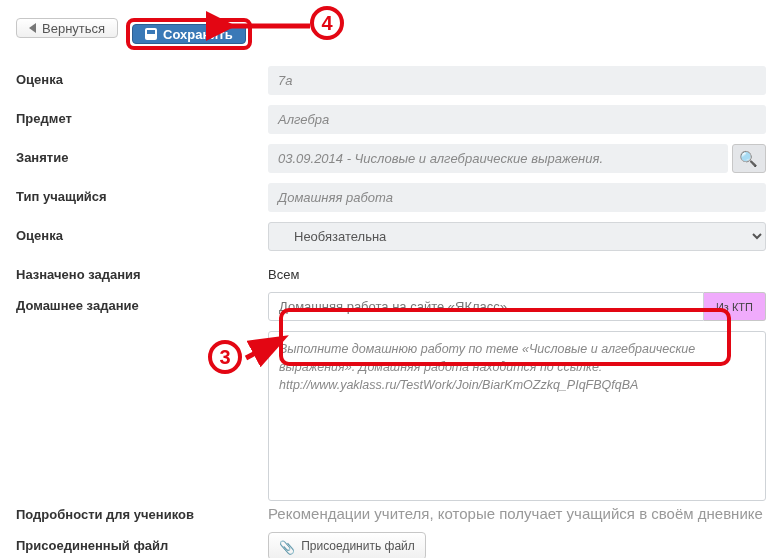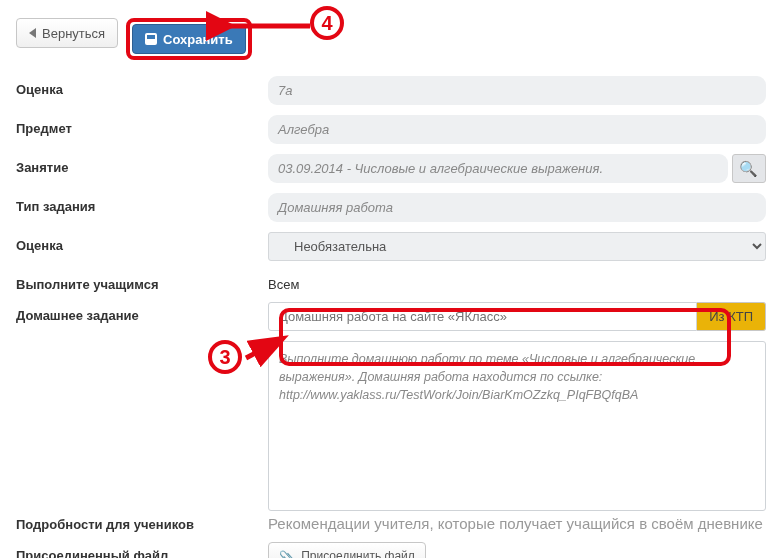--- a/index.html
+++ b/index.html
@@ -19,21 +19,21 @@
   .topbar {
     display: flex;
     gap: 8px;
     margin-bottom: 16px;
     align-items: flex-start;
   }
   .btn {
     display: inline-flex;
     align-items: center;
     gap: 6px;
-    height: 30px;
+    height: 20px;
     padding: 0 12px;
     font-size: 13px;
     border-radius: 4px;
     cursor: pointer;
     line-height: 1;
     white-space: nowrap;
   }
   .btn-default {
     background: linear-gradient(#ffffff,#f0f0f0);
     border: 1px solid #c7c7c7;
@@ -97,21 +97,21 @@
   }
 
   .ro-box {
     flex:1;
     height:29px;
     line-height:29px;
     padding:0 10px;
     background:#eef0f2;
     color:#888;
     font-style:italic;
-    border-radius:9px;
+    border-radius:3px;
     font-size:13px;
   }
 
   .search-btn {
     width:34px; height:29px;
     margin-left:4px;
     background:#e4e6e9;
     border:1px solid #c7c7c7;
     border-radius:3px;
     display:flex; align-items:center; justify-content:center;
@@ -144,26 +144,26 @@
     padding:0 10px;
     border:1px solid #cfd3d7;
     border-radius:3px 0 0 3px;
     color:#9a9a9a;
     font-size:13px;
     background:#fff;
   }
   .addon-btn {
     height:29px;
     padding:0 12px;
-    background:#eab308;
+    background:#f0abfc;
     border:1px solid #c7c7c7;
     border-left:none;
     border-radius:0 3px 3px 0;
     color:#444;
-    font-size:13px;
+    font-size:11px;
     cursor:pointer;
     display:flex; align-items:center;
   }
 
   .textarea {
     width:100%;
     height:170px;
     padding:8px 10px;
     border:1px solid #cfd3d7;
     border-radius:3px;
@@ -257,37 +257,37 @@
     <div class="label">Занятие</div>
     <div class="field">
       <div class="ro-box">03.09.2014 - Числовые и алгебраические выражения.</div>
       <button class="search-btn">
         <span>🔍</span>
       </button>
     </div>
   </div>
 
   <div class="row">
-    <div class="label">Тип задания</div>
+    <div class="label">Тип учащийся</div>
     <div class="field">
         <div class="ro-box">Домашняя работа</div>
       </div>
   </div>
 
   <div class="row">
     <div class="label">Оценка</div>
     <div class="field">
       <select class="value-select">
         <option>Необязательна</option>
       </select>
     </div>
   </div>
 
   <div class="row">
-    <div class="label">Выполните учащимся</div>
+    <div class="label">Назначено задания</div>
     <div class="field">
         <div class="plain-value">Всем</div>
       </div>
   </div>
 
   <div class="row">
     <div class="label">Домашнее задание</div>
     <div class="field">
       <input class="input-text" type="text" placeholder="Домашняя работа на сайте «ЯКласс»" style="">
       <button class="addon-btn">

